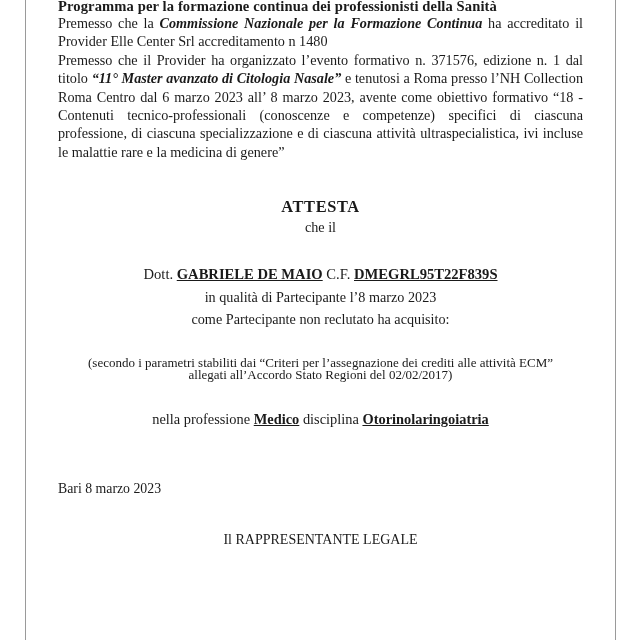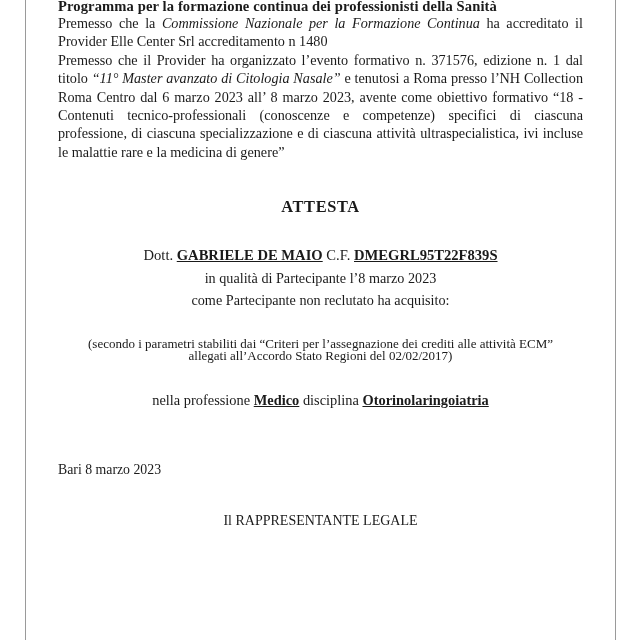--- a/index.html
+++ b/index.html
@@ -48,21 +48,21 @@
     text-align: justify;
     text-justify: inter-word;
     font-size: 14.2px;
     line-height: 18.4px;
     margin: 0;
   }
   .par-1 { margin-top: 33px; }
   .par-2 { margin-top: 18px; }
 
   b, .b { font-weight: normal; }
-  .bi { font-weight: normal; font-style: italic; }
+  .bi { font-weight: bold; font-style: italic; }
   .bu { font-weight: bold; text-decoration: underline; }
 
   .center { text-align: center; }
 
   .signer-block {
     margin-top: 25px;
     font-size: 14.2px;
     line-height: 17.2px;
   }
 
@@ -123,20 +123,21 @@
 <div class="page">
 
   <div class="doc-title">Programma per la formazione continua dei professionisti della Sanità</div>
 
   <p class="body-par par-1"><span>Premesso che la </span><span class="bi">Commissione Nazionale per la Formazione Continua</span><span> ha accreditato il Provider Elle Center Srl accreditamento n 1480</span></p>
 
   <p class="body-par par-2"><span>Premesso che il Provider ha organizzato l’evento formativo </span><span class="b">n. 371576</span><span>, edizione n. 1 dal titolo </span><span class="bi">“11° Master avanzato di Citologia Nasale”</span><span> e tenutosi a Roma presso l’NH Collection Roma Centro dal 6 marzo 2023 all’ 8 marzo 2023, avente come obiettivo formativo “18 - Contenuti tecnico-professionali (conoscenze e competenze) specifici di ciascuna professione, di ciascuna specializzazione e di ciascuna attività ultraspecialistica, ivi incluse le malattie rare e la medicina di genere”</span></p>
 
 
   <div class="attesta center">ATTESTA</div>
+  <div class="cheil center">che il</div>
 
   <div class="participant center">
     <div class="line1"><span>Dott.</span>
       <span class="bu">GABRIELE DE MAIO</span>
       <span>C.F.</span>
       <span class="bu">DMEGRL95T22F839S</span></div>
     <div class="line2"><span>in qualità di </span><span class="b">Partecipante</span><span> l’8 marzo 2023</span></div>
     <div class="line3"><span>come </span><span class="b">Partecipante non reclutato</span><span> ha acquisito:</span></div>
   </div>
 

